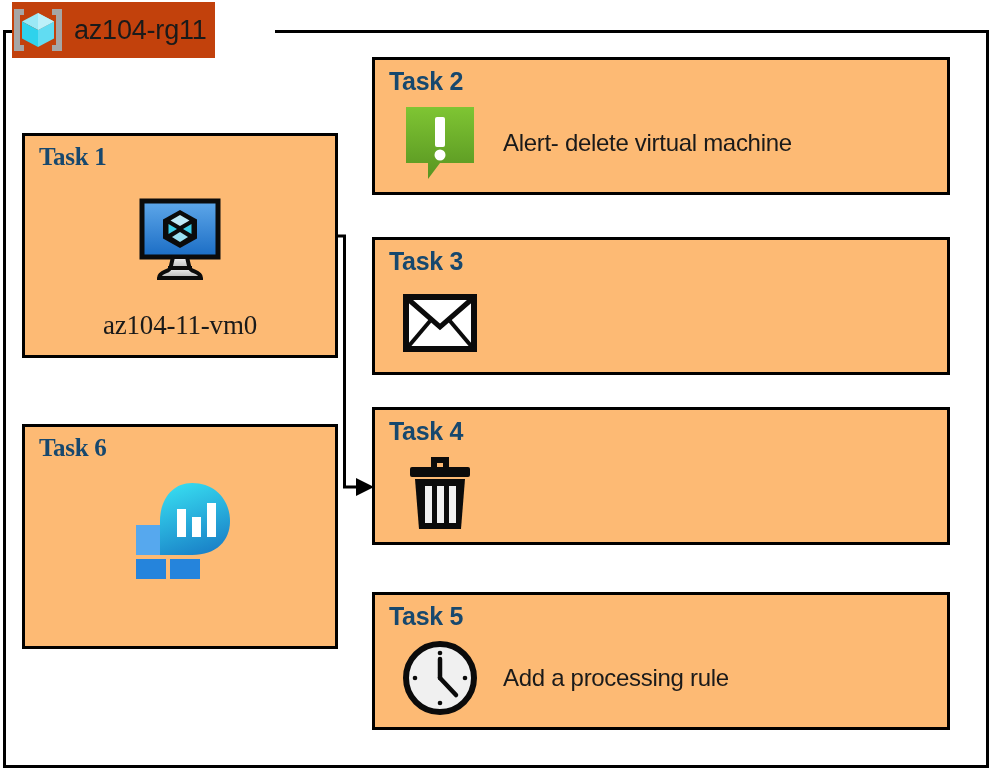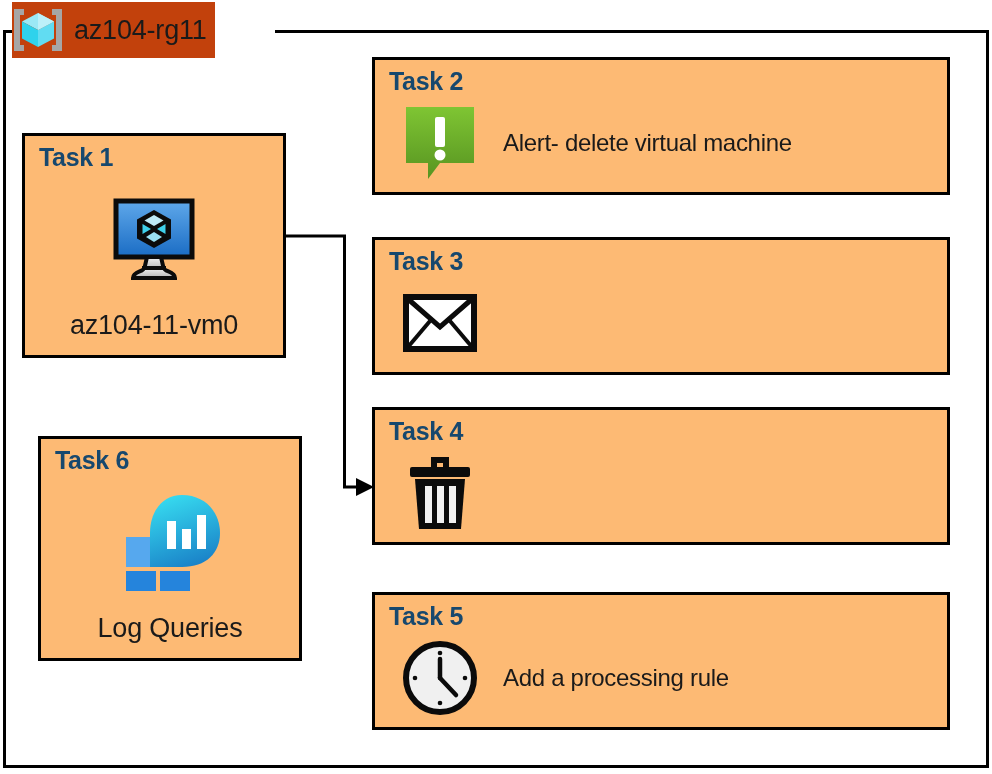--- a/index.html
+++ b/index.html
@@ -66,21 +66,21 @@
     position: absolute;
     left: 14px;
     top: 7px;
     font-size: 25px;
     font-weight: bold;
     color: #17486E;
     letter-spacing: -0.3px;
   }
 
   
-  .card-left { width: 264px; height: 225px; }
+  .card-left { width: 316px; height: 225px; font-family: Liberation Serif, serif; }
   .card-left .card-icon {
     position: absolute;
     left: 0; right: 0;
     top: 58px;
     display: flex;
     justify-content: center;
     align-items: center;
     height: 92px;
   }
   .card-left .card-caption {
@@ -115,21 +115,21 @@
   }
   .card-right .card-caption {
     font-size: 24px;
     color: #1a1a1a;
     letter-spacing: -0.3px;
     white-space: nowrap;
   }
 
   
   #card-task1 { left: 22px;  top: 133px; }
-  #card-task6 { left: 22px;  top: 436px; margin-left: 16px; }
+  #card-task6 { left: 22px;  top: 424px; }
   #card-task2 { left: 372px; top: 57px;  }
   #card-task3 { left: 372px; top: 237px; padding-left: 28px; }
   #card-task4 { left: 372px; top: 407px; }
   #card-task5 { left: 372px; top: 592px; }
 
   
   #connector { position: absolute; left: 0; top: 0; width: 992px; height: 774px; pointer-events: none; }
 </style>
 </head>
 <body>
@@ -216,21 +216,20 @@
       <rect x="8" y="78" width="30" height="20" fill="#2584DC"></rect>
       <rect x="42" y="78" width="30" height="20" fill="#2584DC"></rect>
 
       <path d="M64 2 C88 2 102 20 102 40 C102 60 88 74 64 74 L32 74 L32 40 C32 19 44 2 64 2 Z" fill="url(#laBlob)"></path>
 
       <rect x="49" y="28" width="9" height="28" fill="#FFFFFF"></rect>
       <rect x="64" y="36" width="9" height="20" fill="#FFFFFF"></rect>
       <rect x="79" y="22" width="9" height="34" fill="#FFFFFF"></rect>
     </svg>
   </div>
-  <div class="card-caption">Log Queries</div>
 </div>
 
 <div class="card card-right" id="card-task2">
   <div class="card-title">Task 2</div>
   <div class="row">
     <div class="card-icon">
       <svg width="72" height="76" viewBox="0 0 72 76" xmlns="http://www.w3.org/2000/svg">
         <defs>
           <linearGradient id="alertGrad" x1="0" y1="0" x2="0" y2="1">
             <stop offset="0%" stop-color="#7FC533"></stop>

